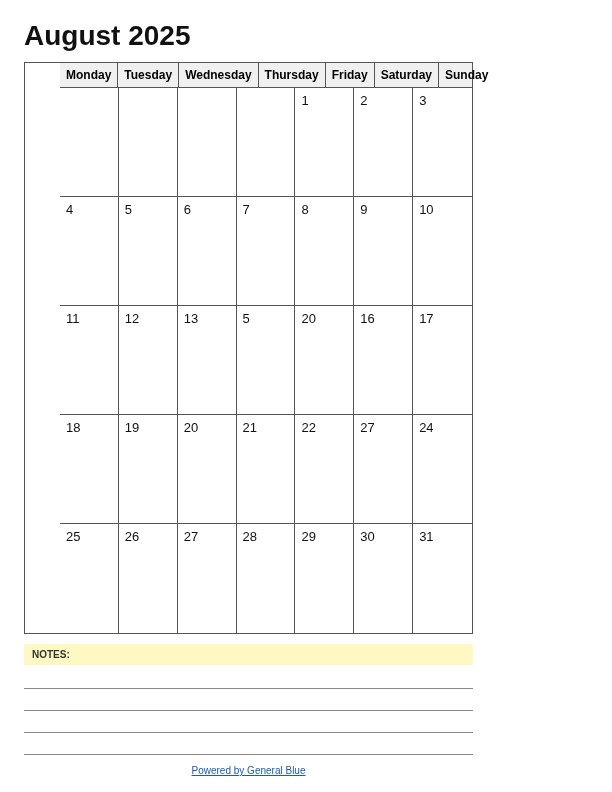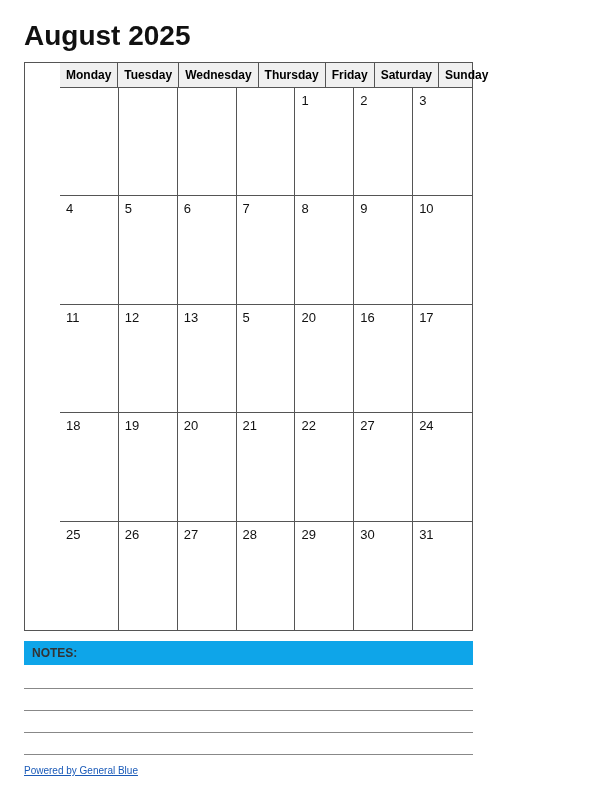--- a/index.html
+++ b/index.html
@@ -64,34 +64,34 @@
     .cal-cell:nth-child(n+29) { border-bottom: none; }
     .day-num {
       font-size: 13px;
       color: #111;
     }
     .cal-cell.empty { background: #fff; }
     .notes-section {
       margin-top: 10px;
     }
     .notes-label {
-      background: #0ea5e9;
+      background: #fef9c3;
       padding: 5px 8px;
-      font-size: 12px;
+      font-size: 10px;
       font-weight: bold;
       color: #333;
       margin-bottom: 6px;
     }
     .notes-line {
       border-bottom: 1px solid #888;
       height: 18px;
       margin-bottom: 4px;
     }
     .powered-by {
-      text-align: left;
+      text-align: center;
       margin-top: 6px;
       font-size: 10px;
     }
     .powered-by a {
       color: #1a5ab8;
       text-decoration: underline;
     }
   </style>
 </head>
 <body>

